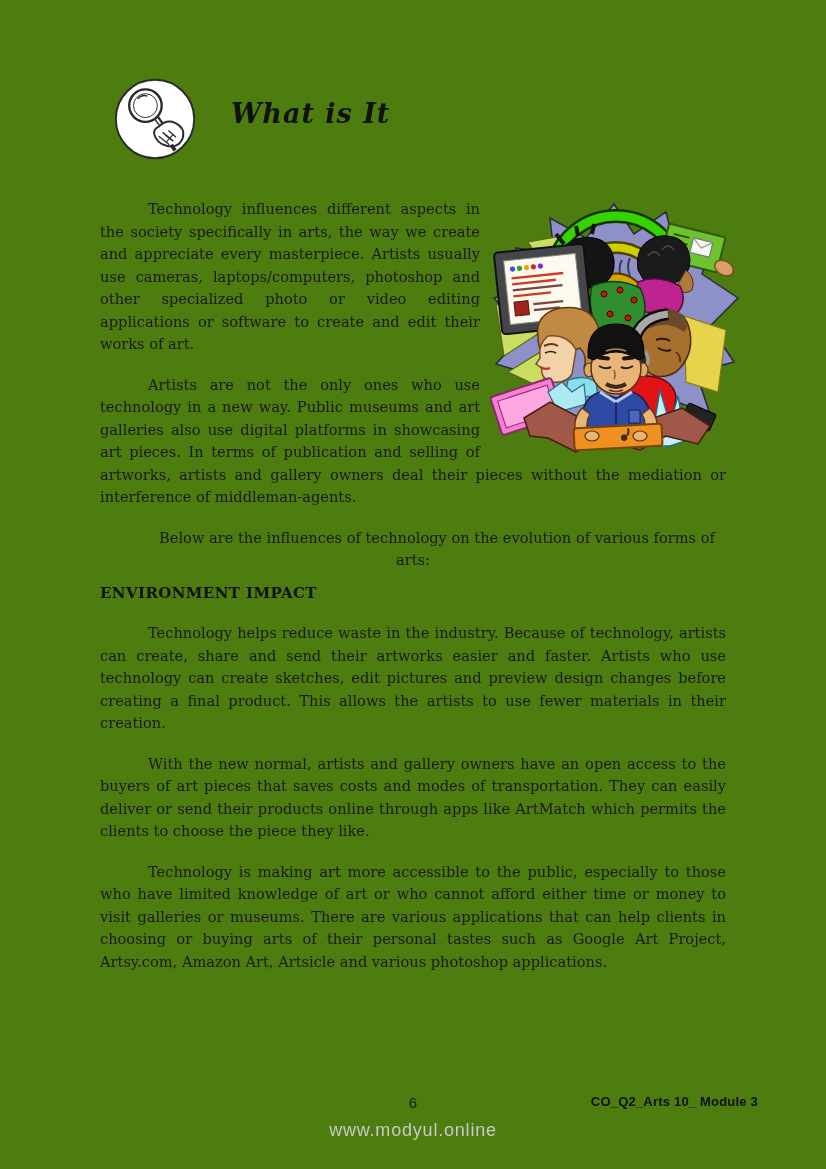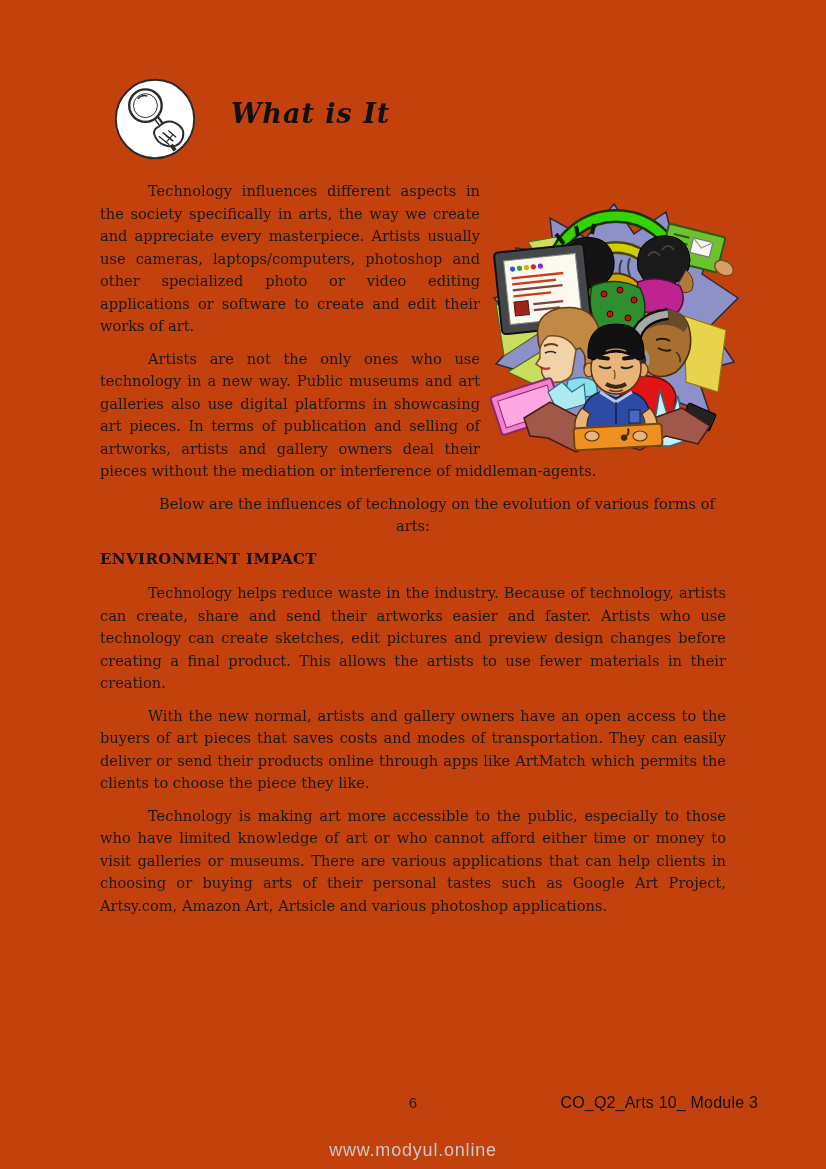--- a/index.html
+++ b/index.html
@@ -1,37 +1,37 @@
 <!DOCTYPE html>
 <html><head>
 <meta charset="utf-8">
 <style>
   html,body{margin:0;padding:0;background:#ffffff;}
   .page{
     position:relative;
     width:826px;height:1169px;
-    background:#c2410c;
+    background:#4d7c0f;
     overflow:hidden;
     font-family:"DejaVu Serif","Liberation Serif",serif;
     color:#1a1a1a;
   }
   
   .hdr-icon{position:absolute;left:112px;top:76px;width:86px;height:86px;}
   .hdr-title{
     position:absolute;left:231px;top:98px;
     font-size:27px;font-weight:bold;font-style:italic;
     letter-spacing:1px;color:#111;
     font-family:"DejaVu Serif",serif;
   }
   
   .content{
     position:absolute;left:100px;top:180px;width:626px;
     font-size:14.6px;line-height:22.5px;text-align:justify;
   }
-  .content p{margin:0 0 10px 0;text-indent:48px;}
+  .content p{margin:18px 0 10px 0;text-indent:48px;}
   .content p.no-justify{text-align:center;}
   .figure-wrap{
     float:right;
     width:252px;height:270px;
     margin:6px -14px 4px 8px;
   }
   .figure-wrap svg{width:100%;height:100%;display:block;}
   h2.sec{
     clear:left;
     font-size:15px;font-weight:bold;letter-spacing:.4px;
@@ -41,28 +41,28 @@
   
   .foot-num{
     position:absolute;left:0;right:0;top:1094px;
     text-align:center;
     font-family:"Liberation Sans","DejaVu Sans",sans-serif;
     font-size:15px;color:#222;
   }
   .foot-module{
     position:absolute;right:68px;top:1094px;
     font-family:"Liberation Sans","DejaVu Sans",sans-serif;
-    font-size:16px;font-weight:normal;color:#111;
+    font-size:13px;font-weight:bold;color:#111;
     letter-spacing:.2px;
   }
   .foot-watermark{
     position:absolute;left:0;right:0;top:1120px;
     text-align:center;
     font-family:"Liberation Sans","DejaVu Sans",sans-serif;
-    font-size:18px;color:#c9c9c9;letter-spacing:.8px;margin-top:20px;
+    font-size:18px;color:#c9c9c9;letter-spacing:.8px;
   }
 </style>
 </head>
 <body>
 
 <div class="page">
 
   <div class="hdr-icon">
     <svg viewBox="0 0 90 90" xmlns="http://www.w3.org/2000/svg">
       <circle cx="45" cy="45" r="41" fill="#fff" stroke="#2a2a2a" stroke-width="2"></circle>

